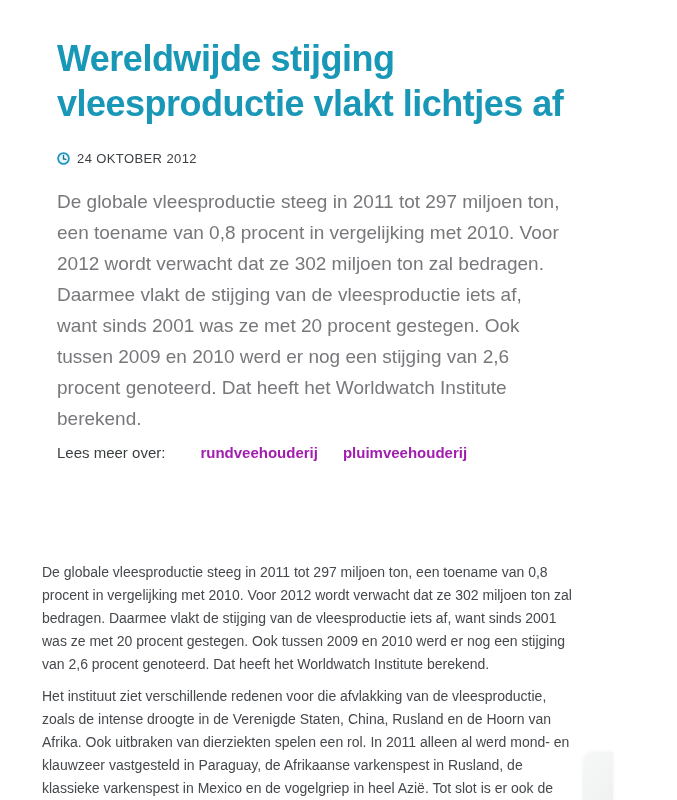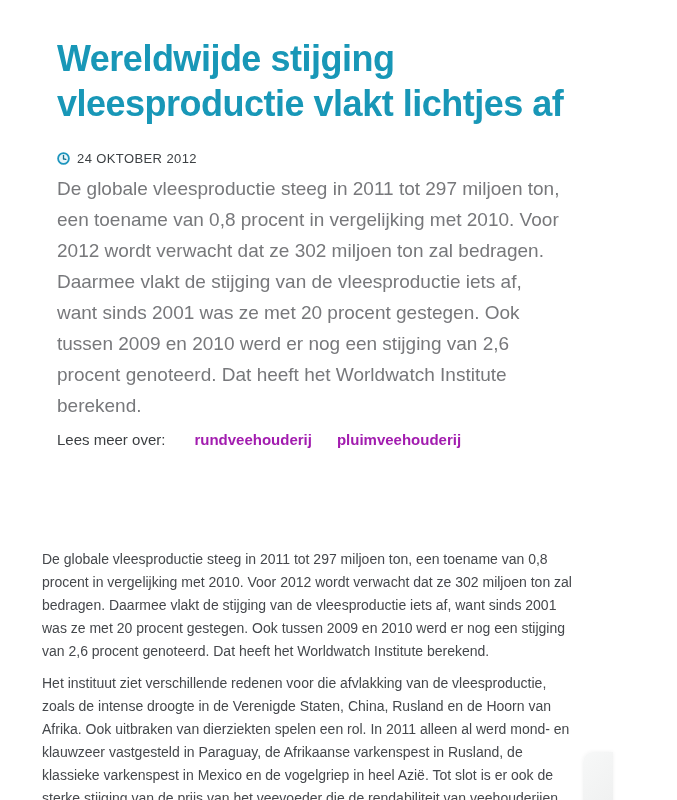--- a/index.html
+++ b/index.html
@@ -26,21 +26,21 @@
     font-size: 36px;
     line-height: 1.26;
     font-weight: 700;
     letter-spacing: -0.5px;
     color: #1897b7;
   }
   .date-row {
     display: flex;
     align-items: center;
     gap: 7px;
-    margin-bottom: 7px;
+    margin-bottom: 20px;
   }
   .clock-icon {
     display: inline-flex;
     width: 13px;
     height: 13px;
     flex: 0 0 auto;
   }
   .date-text {
     font-size: 13px;
     letter-spacing: 0.4px;
@@ -54,21 +54,21 @@
     color: #77787b;
   }
   .tags-row {
     display: flex;
     align-items: baseline;
     gap: 25px;
     font-size: 15px;
   }
   .tags-label {
     color: #3b3e41;
-    margin-right: 4px;
+    margin-right: 10px;
   }
   .tag-link {
     color: #a21caf;
     font-weight: 700;
     text-decoration: none;
     cursor: pointer;
   }
   .section-gap {
     height: 100px;
   }

